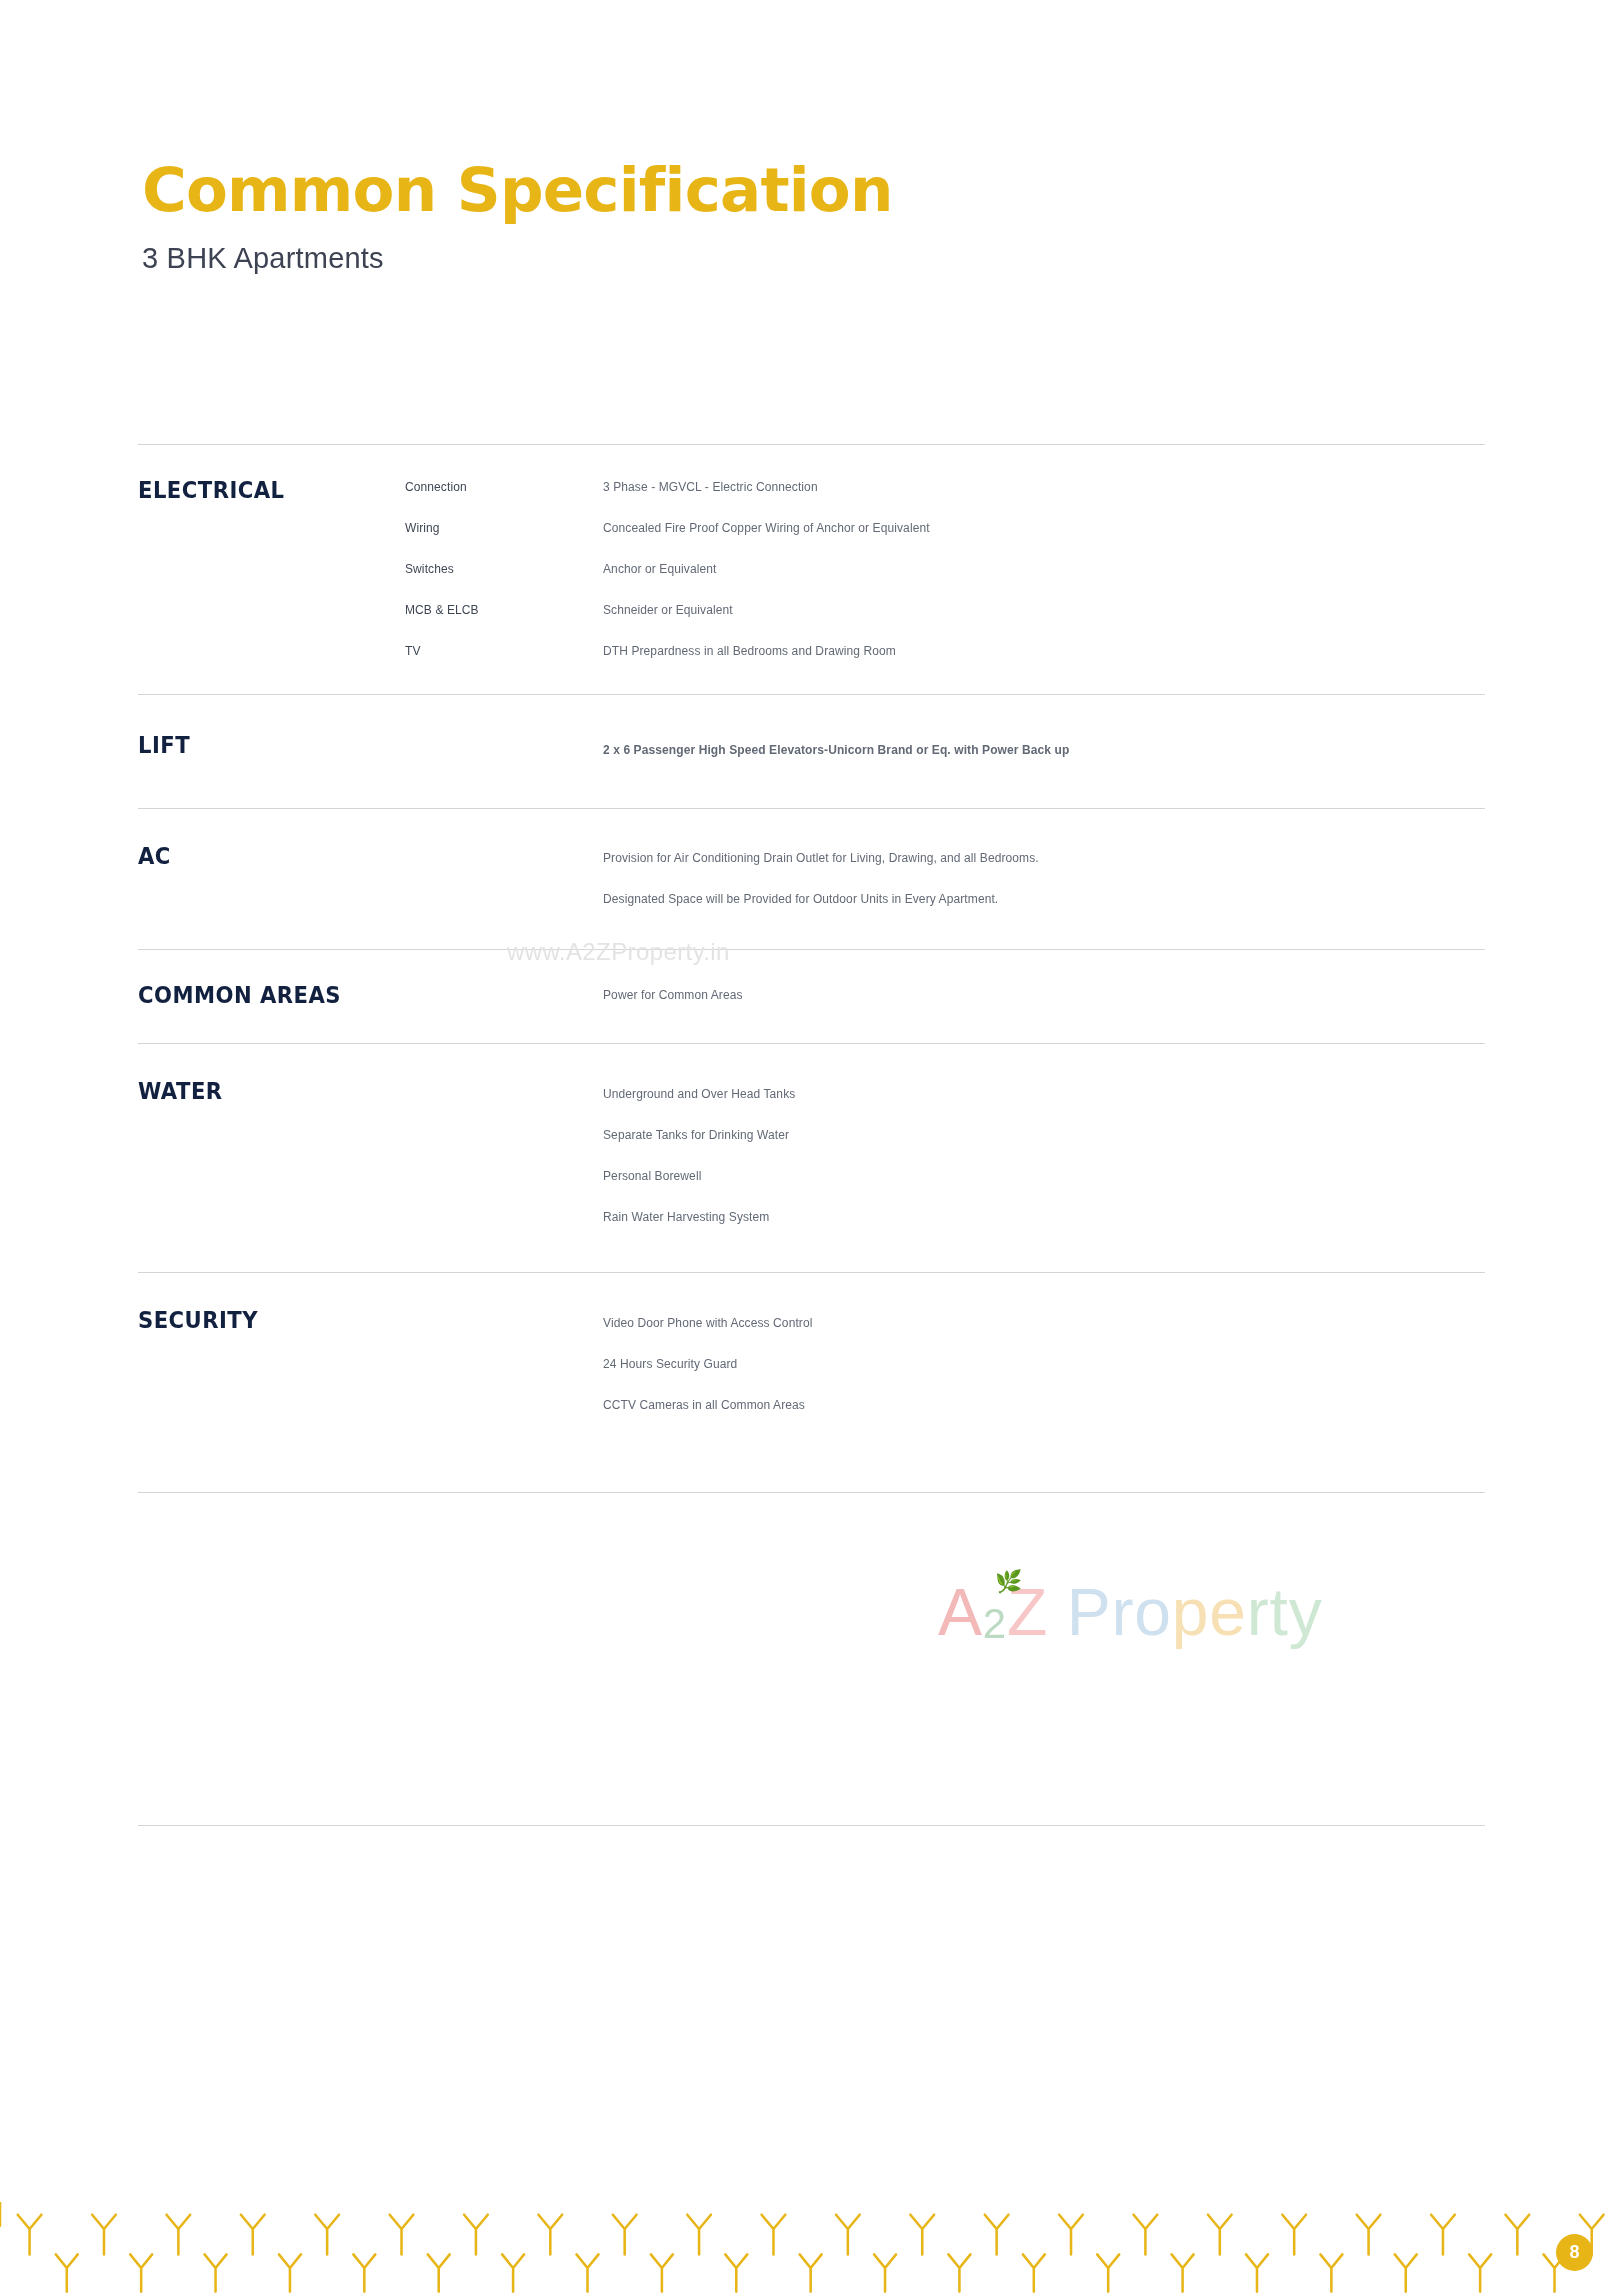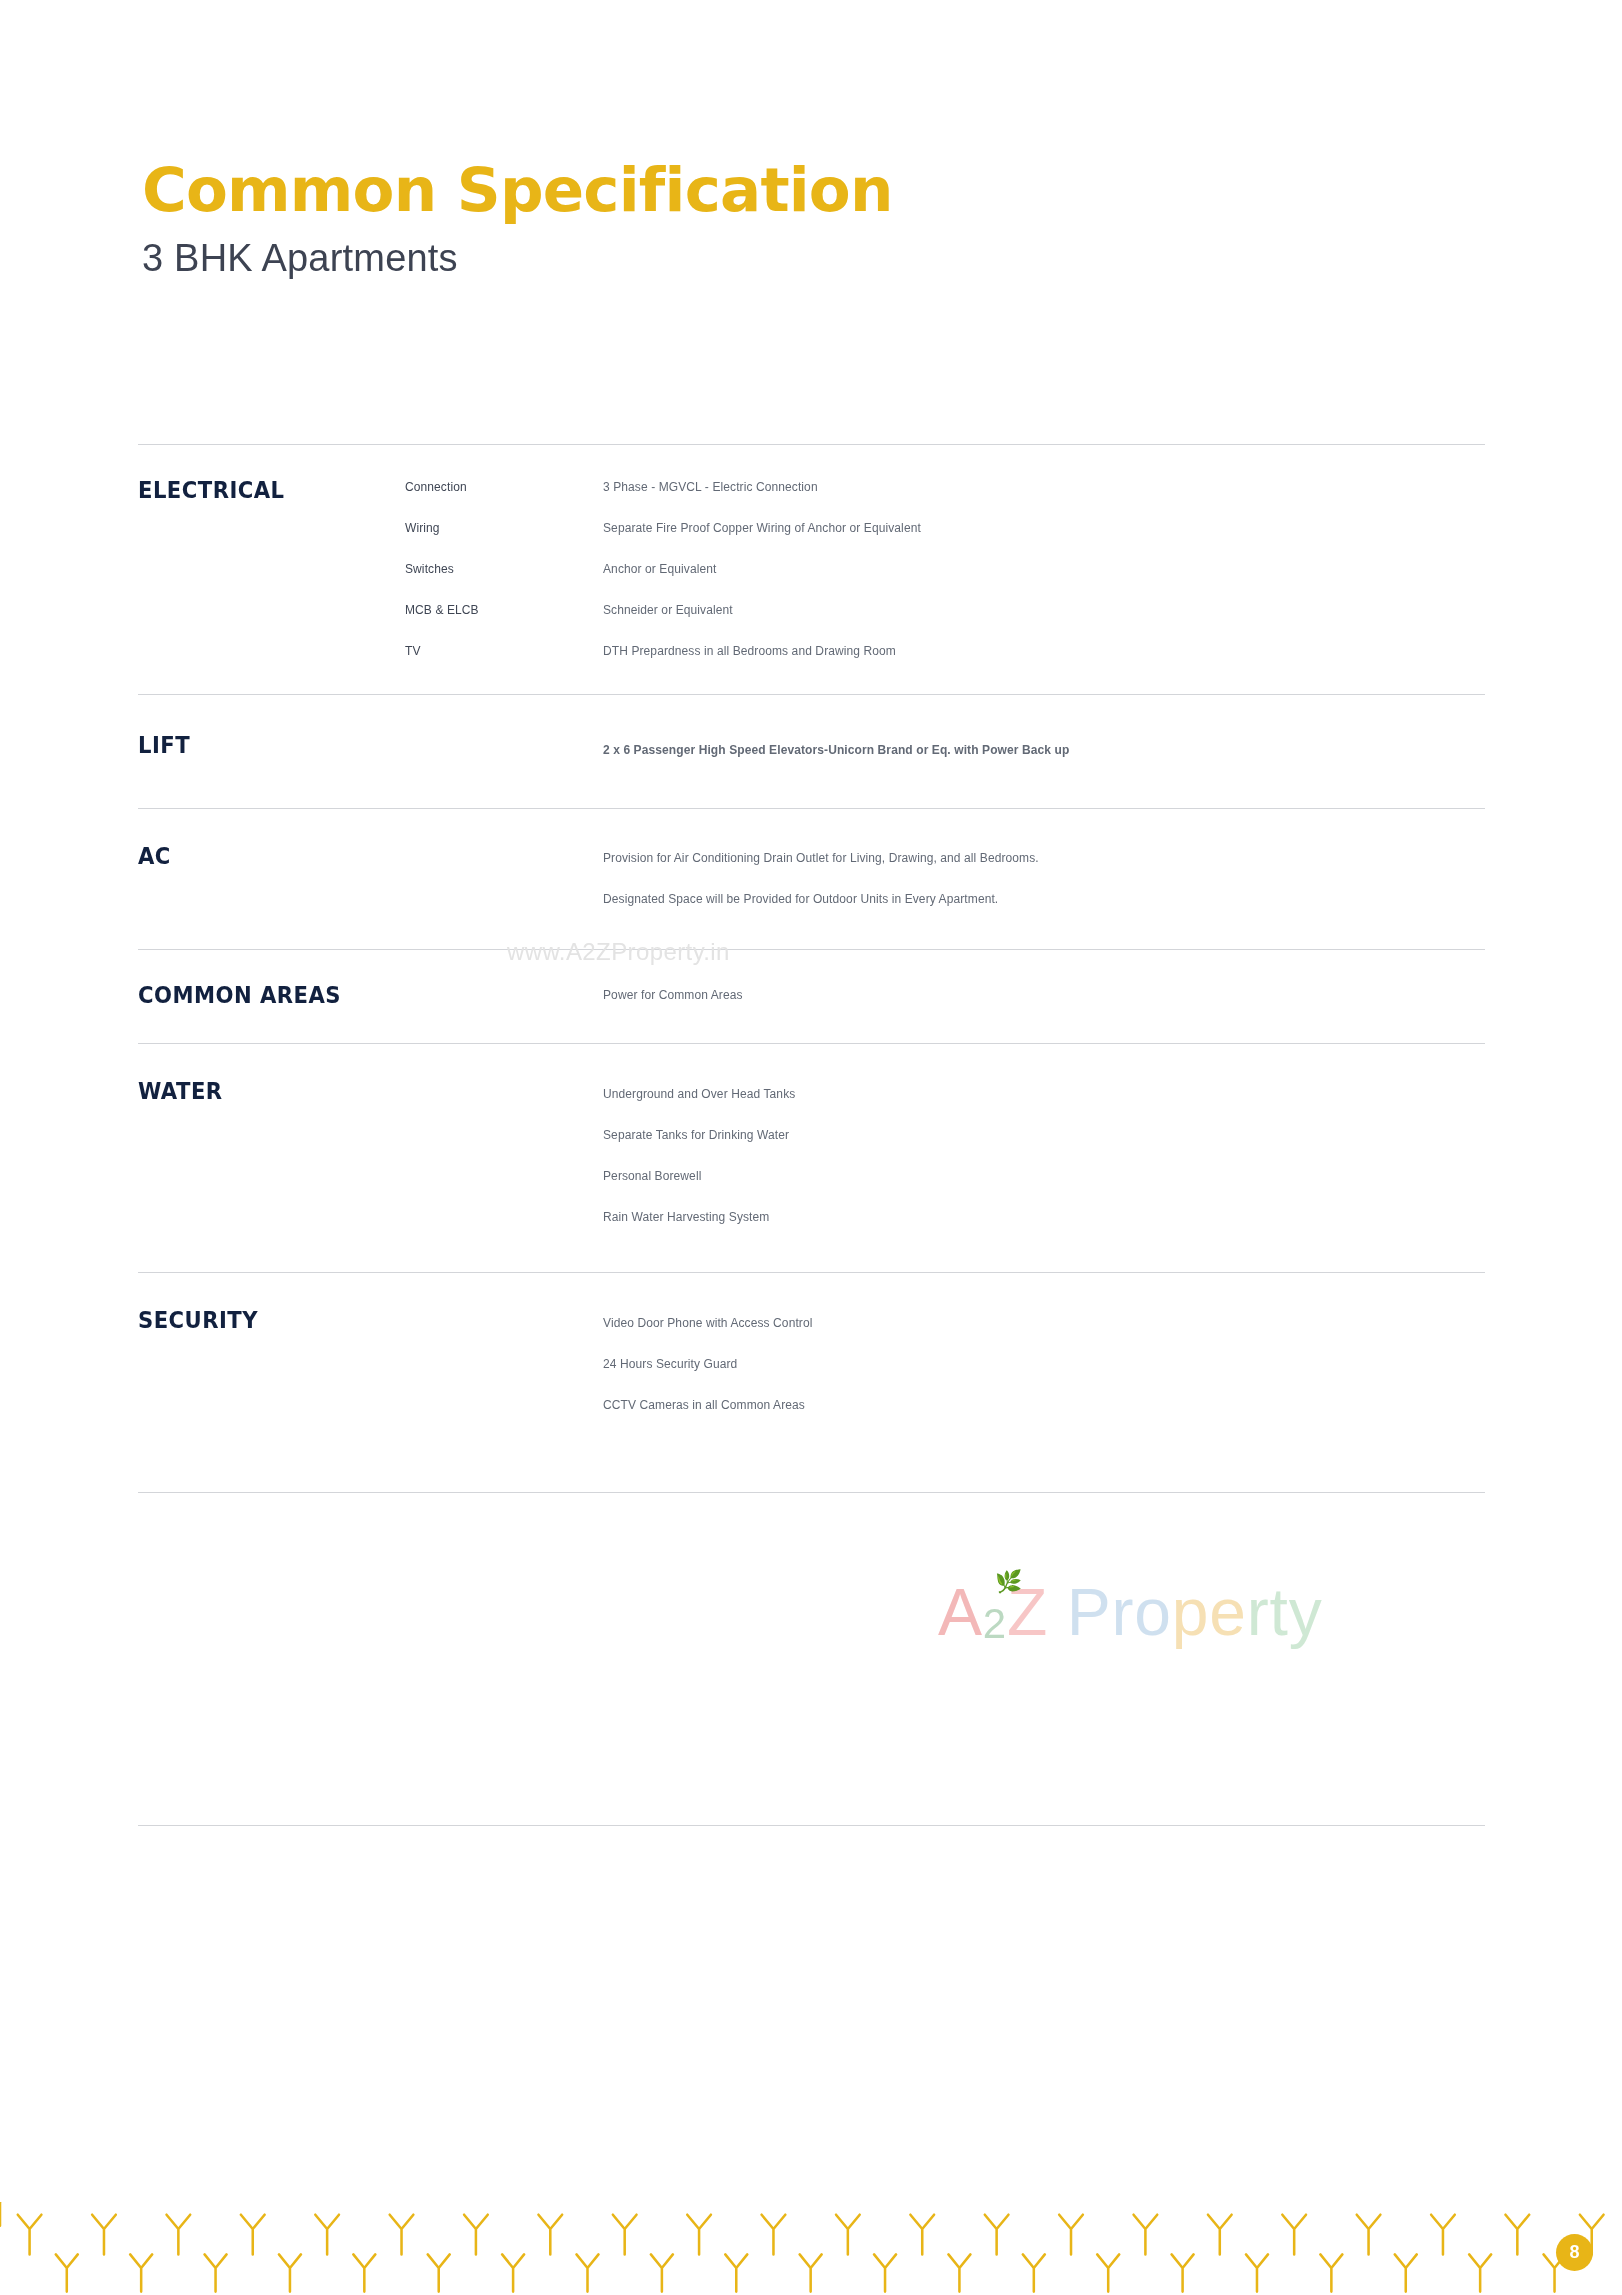--- a/index.html
+++ b/index.html
@@ -32,21 +32,21 @@
     font-size: 61px;
     line-height: 68px;
     letter-spacing: -0.8px;
     color: #e8b517;
     margin: 0;
     white-space: nowrap;
   }
   .doc-subtitle {
     font-family: "Liberation Sans", sans-serif;
     font-weight: normal;
-    font-size: 38px;
+    font-size: 29px;
     line-height: 44px;
     color: #3d4352;
     margin: 12px 0 16px 0;
     letter-spacing: 0.2px;
   }
 
   
   .spec-table {
     position: absolute;
     left: 138px;
@@ -204,21 +204,21 @@
       <div class="cat">
         <span class="cat-inner">ELECTRICAL</span>
       </div>
       <div class="items">
         <div class="item">
           <span class="label">Connection</span>
           <span class="value">3 Phase - MGVCL -  Electric Connection</span>
         </div>
         <div class="item">
           <span class="label">Wiring</span>
-          <span class="value">Separate Fire Proof Copper Wiring of Anchor or Equivalent</span>
+          <span class="value">Concealed Fire Proof Copper Wiring of Anchor or Equivalent</span>
         </div>
         <div class="item">
           <span class="label">Switches</span>
           <span class="value">Anchor or Equivalent</span>
         </div>
         <div class="item">
           <span class="label">MCB &amp; ELCB</span>
           <span class="value">Schneider or Equivalent</span>
         </div>
         <div class="item">

